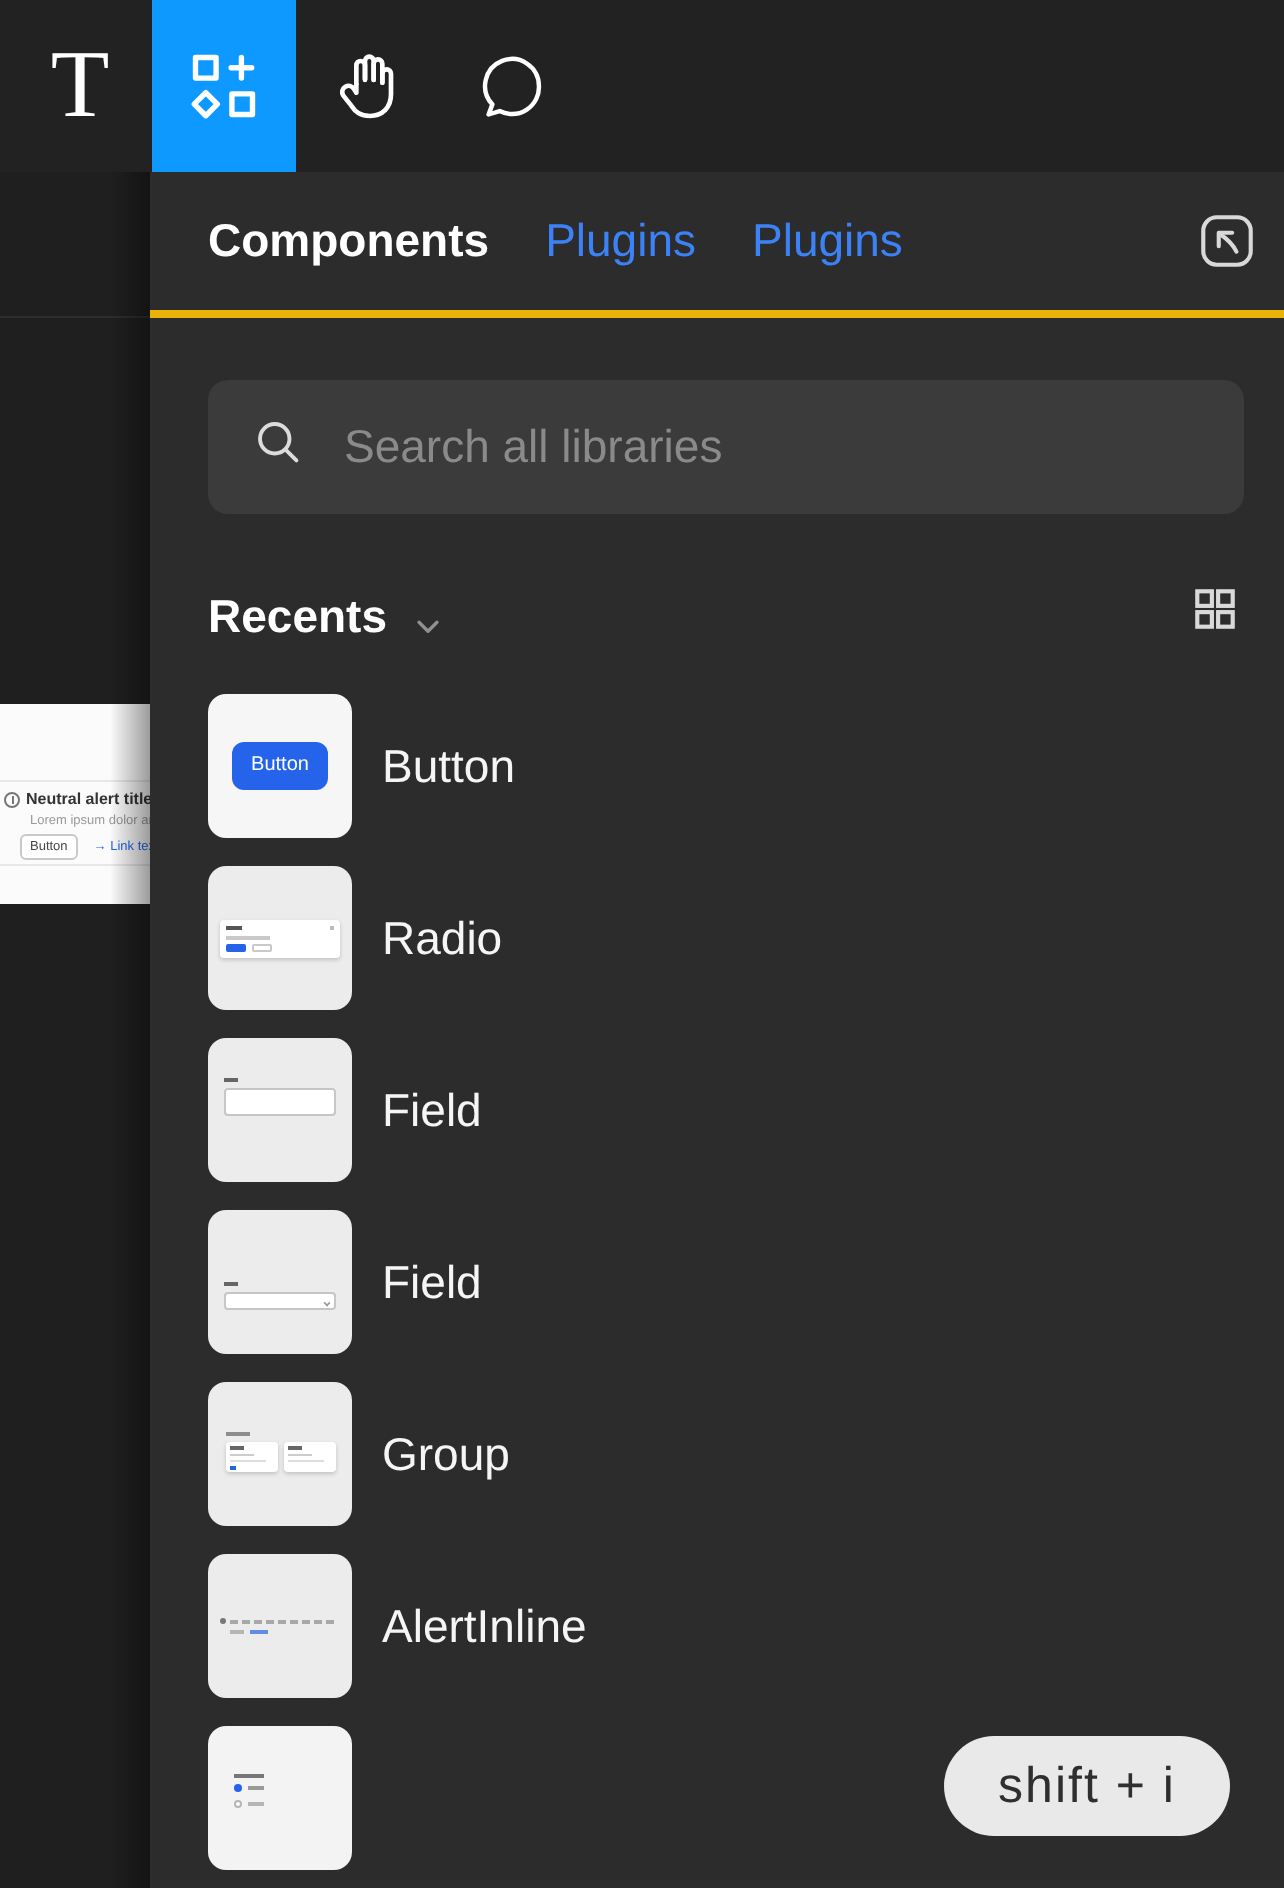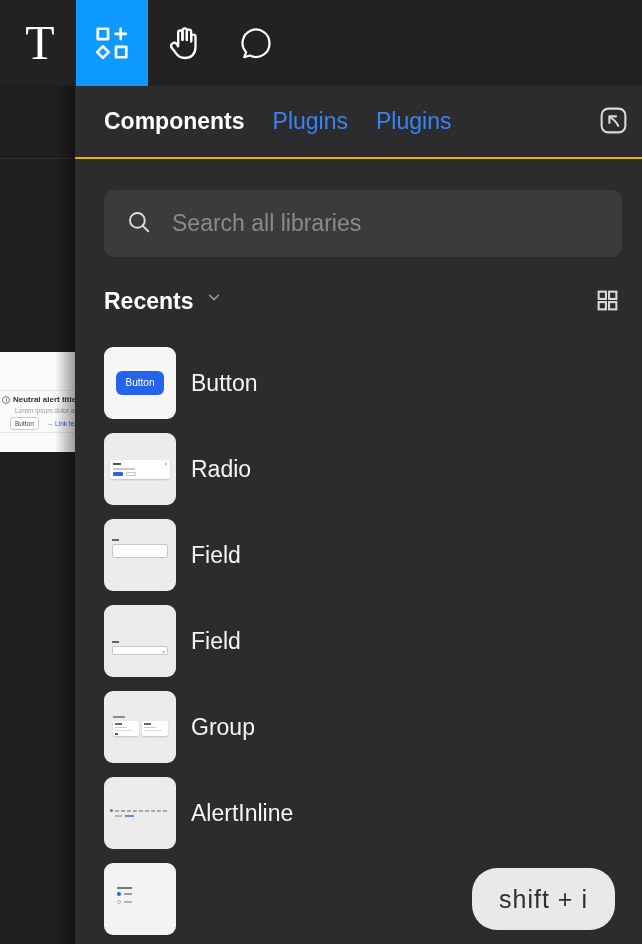--- a/index.html
+++ b/index.html
@@ -26,31 +26,31 @@
   .alert-ico::after { content:""; position:absolute; left:3px; top:1.5px; width:1px; height:3.5px; background:#777; }
   .alert-title { font-size:8px; font-weight:700; color:#333; }
   .alert-desc { font-size:6.5px; color:#9a9a9a; margin:3px 0 0 13px; }
   .alert-actions { display:flex; align-items:center; gap:8px; margin:3px 0 0 8px; }
   .mini-btn { font-size:6.5px; color:#444; border:1px solid #c9c9c9; border-radius:3px; padding:2px 4px; background:#fff; }
   .mini-link { font-size:6.5px; color:var(--link-blue,#2563eb); }
   .panel-shadow { position:absolute; right:0; top:0; bottom:0; width:20px; background:linear-gradient(to right, rgba(0,0,0,0), rgba(0,0,0,0.38)); }
 
   
   .panel { position:absolute; left:75px; top:86px; right:0; bottom:0; background:#2c2c2c; }
-  .tabs-row { position:absolute; left:0; top:0; right:0; height:73px; display:flex; align-items:center; padding-left:29px; border-bottom:2px solid #eab308; }
+  .tabs-row { position:absolute; left:0; top:0; right:0; height:73px; display:flex; align-items:center; padding-left:29px; border-bottom:4px solid #eab308; }
   .tab { font-size:23px; color:#3b82f6; margin-right:28px; cursor:pointer; }
   .tab.active { color:#ffffff; font-weight:700; }
   .detach-btn { position:absolute; right:12px; top:20px; width:33px; height:33px; display:flex; align-items:center; justify-content:center; cursor:pointer; }
 
   .search-box { position:absolute; left:29px; top:104px; width:518px; height:67px; background:#3b3b3b; border-radius:10px; display:flex; align-items:center; padding:0 18px 0 22px; }
   .search-box svg { flex:0 0 auto; }
   .search-input { flex:1; margin-left:20px; background:transparent; border:none; outline:none; font-size:23px; color:#e8e8e8; font-family:"Liberation Sans",sans-serif; }
   .search-input::placeholder { color:#8a8a8a; }
 
-  .recents-row { position:absolute; left:29px; top:202px; right:22px; height:34px; display:flex; align-items:flex-start; }
+  .recents-row { position:absolute; left:29px; top:202px; right:22px; height:34px; display:flex; align-items:flex-end; }
   .recents-label { font-size:23px; font-weight:700; color:#ffffff; }
   .recents-chevron { margin-left:12px; display:flex; align-items:center; cursor:pointer; }
   .grid-btn { margin-left:auto; display:flex; align-items:center; cursor:pointer; }
 
   .items { position:absolute; left:29px; top:261px; right:0; }
   .item { display:flex; align-items:center; height:72px; margin-bottom:14px; cursor:pointer; }
   .item-label { margin-left:15px; font-size:23px; color:#f5f5f5; }
   .thumb { width:72px; height:72px; border-radius:9px; flex:0 0 auto; position:relative; overflow:hidden; }
 
   
@@ -89,21 +89,21 @@
   .th-group .g-blue { position:absolute; left:2px; bottom:1.5px; width:3px; height:2px; background:var(--button-blue,#2563eb); }
 
   .th-radio { background:#f3f3f3; }
   .th-radio .r-head { left:13px; top:24px; width:15px; height:2px; background:#777; }
   .th-radio .r1 { position:absolute; left:13px; top:29px; width:4px; height:4px; border-radius:50%; background:var(--button-blue,#2563eb); }
   .th-radio .r1l { left:20px; top:30px; width:8px; height:1.5px; background:#999; }
   .th-radio .r2 { position:absolute; left:13px; top:37px; width:4px; height:4px; border-radius:50%; border:1px solid #b5b5b5; background:#fff; }
   .th-radio .r2l { left:20px; top:38px; width:8px; height:1.5px; background:#b5b5b5; }
 
   
-  .pill { position:absolute; left:472px; top:868px; width:143px; height:62px; background:var(--pill-bg,#e9e9e9); border-radius:25px; display:flex; align-items:center; justify-content:center; z-index:9; }
+  .pill { position:absolute; left:472px; top:868px; width:143px; height:50px; background:var(--pill-bg,#e9e9e9); border-radius:25px; display:flex; align-items:center; justify-content:center; z-index:9; }
   .pill span { font-size:25px; color:#2f2f2f; letter-spacing:1px; }
 </style>
 </head>
 <body>
 
 <div class="screen">
 
   <div class="topbar">
     <div class="tool text">
       <span class="t-glyph">T</span>

